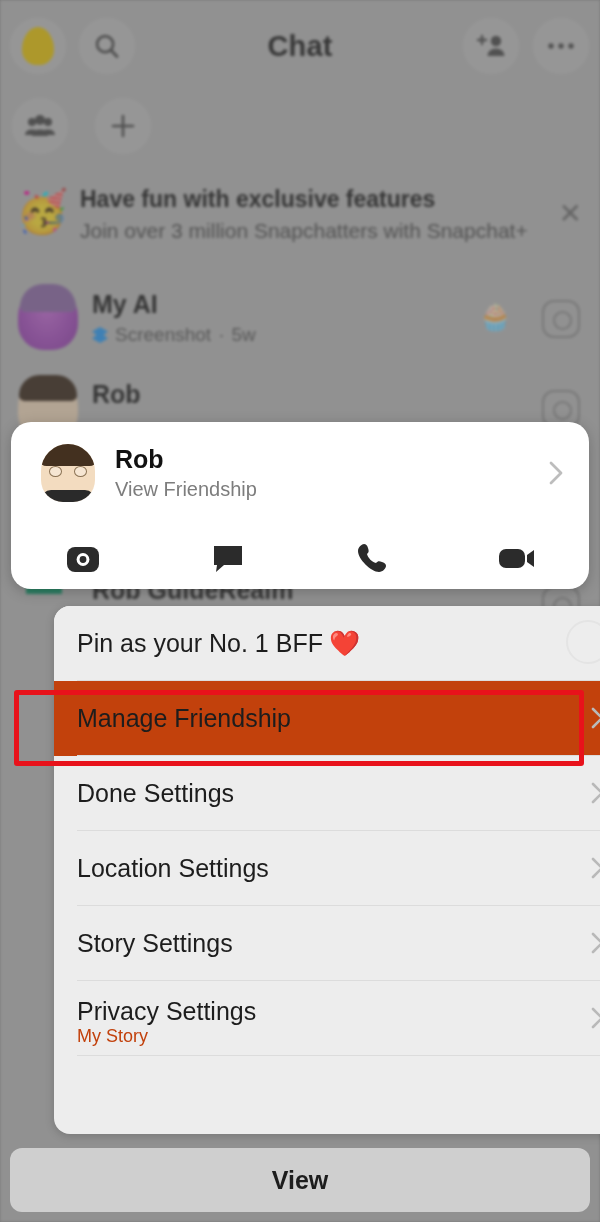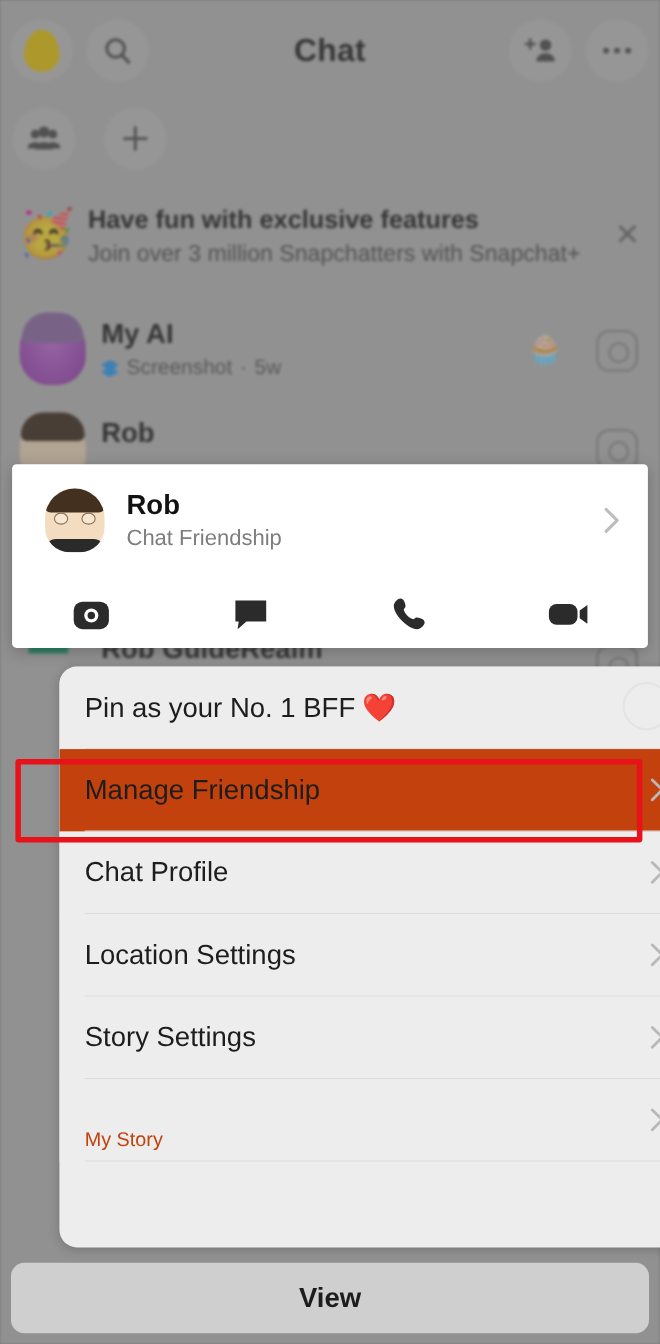--- a/index.html
+++ b/index.html
@@ -172,21 +172,21 @@
     width: 36px; height: 22px;
     background: #0d9b6c;
   }
 
   
   #profile-card {
     position: absolute;
     left: 11px; top: 422px;
     width: 578px; height: 167px;
     background: #ffffff;
-    border-radius: 4px;
+    border-radius: 20px;
     box-shadow: 0 3px 14px rgba(0,0,0,0.22);
   }
   .pc-avatar {
     position: absolute;
     left: 30px; top: 22px;
     width: 54px; height: 58px;
     border-radius: 27px 27px 22px 22px;
     background: #f3dcc0;
     overflow: hidden;
   }
@@ -420,21 +420,21 @@
     <div class="pc-avatar">
       <div class="hair"></div>
       <div class="glasses">
           <i></i>
           <i></i>
         </div>
       <div class="shirt"></div>
     </div>
 
     <div class="pc-name">Rob</div>
-    <div class="pc-sub">Chat Friendship</div>
+    <div class="pc-sub">View Friendship</div>
 
     <svg class="pc-chev" viewBox="0 0 14 24">
       <polyline points="2,2 12,12 2,22" fill="none" stroke="#bdbdbd" stroke-width="2.8" stroke-linecap="round" stroke-linejoin="round"></polyline>
     </svg>
 
     <div class="pc-actions">
 
       <div class="pc-action">
         <svg width="40" height="34" viewBox="0 0 40 34">
           <rect x="4" y="6" width="32" height="25" rx="8" fill="#2b2b2b"></rect>
@@ -475,21 +475,21 @@
 
     <div class="sheet-row lighter">
       <span class="sheet-label">Manage Friendship</span>
       <svg class="row-chev" viewBox="0 0 13 22">
         <polyline points="2,2 11,11 2,20" fill="none" stroke="#b9b9b9" stroke-width="2.6" stroke-linecap="round" stroke-linejoin="round"></polyline>
       </svg>
       <span class="divider"></span>
     </div>
 
     <div class="sheet-row">
-      <span class="sheet-label">Chat Profile</span>
+      <span class="sheet-label">Done Settings</span>
       <svg class="row-chev" viewBox="0 0 13 22">
         <polyline points="2,2 11,11 2,20" fill="none" stroke="#b9b9b9" stroke-width="2.6" stroke-linecap="round" stroke-linejoin="round"></polyline>
       </svg>
       <span class="divider"></span>
     </div>
 
     <div class="sheet-row">
       <span class="sheet-label">Location Settings</span>
       <svg class="row-chev" viewBox="0 0 13 22">
         <polyline points="2,2 11,11 2,20" fill="none" stroke="#b9b9b9" stroke-width="2.6" stroke-linecap="round" stroke-linejoin="round"></polyline>
@@ -499,20 +499,21 @@
 
     <div class="sheet-row">
       <span class="sheet-label">Story Settings</span>
       <svg class="row-chev" viewBox="0 0 13 22">
         <polyline points="2,2 11,11 2,20" fill="none" stroke="#b9b9b9" stroke-width="2.6" stroke-linecap="round" stroke-linejoin="round"></polyline>
       </svg>
       <span class="divider"></span>
     </div>
 
     <div class="sheet-row two-line">
+      <span class="sheet-label">Privacy Settings</span>
       <span class="sheet-sub">My Story</span>
       <svg class="row-chev" viewBox="0 0 13 22">
         <polyline points="2,2 11,11 2,20" fill="none" stroke="#b9b9b9" stroke-width="2.6" stroke-linecap="round" stroke-linejoin="round"></polyline>
       </svg>
       <span class="divider"></span>
     </div>
 
   </div>
 
   <div id="highlight-box"></div>

